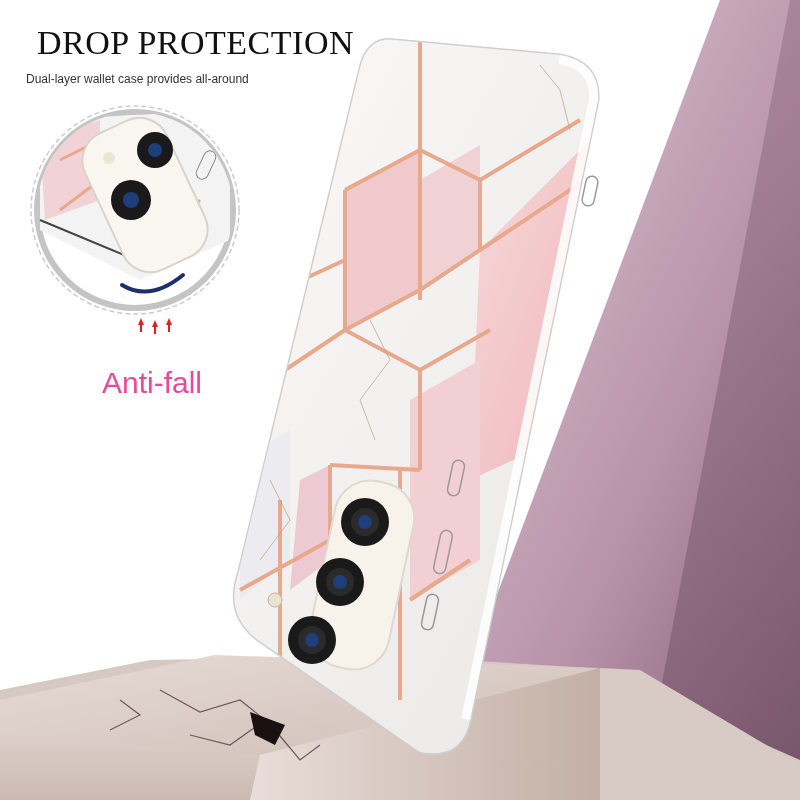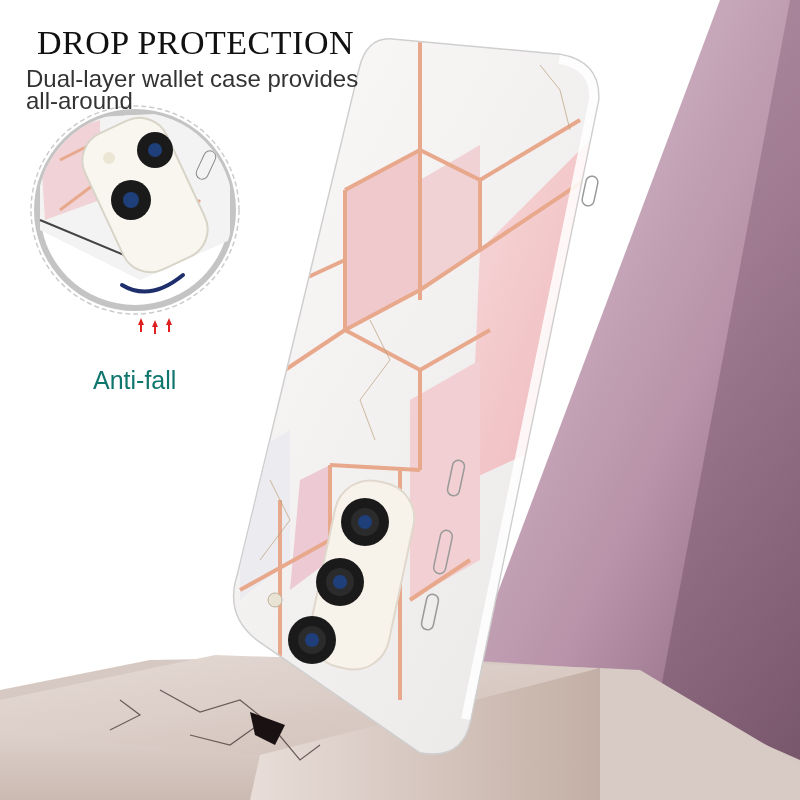--- a/index.html
+++ b/index.html
@@ -1,19 +1,19 @@
 <!DOCTYPE html>
 <html><head>
 <meta charset="utf-8">
 <style>
   html,body{margin:0;padding:0;}
   body{width:800px;height:800px;position:relative;overflow:hidden;background:#ffffff;font-family:"Liberation Sans",sans-serif;}
   .headline{position:absolute;left:37px;top:24px;font-family:"Liberation Serif","DejaVu Serif",serif;font-size:34px;letter-spacing:0.5px;color:#111;margin:0;font-weight:normal;}
-  .subtext{position:absolute;left:26px;top:68px;font-size:24px;line-height:22px;color:#333;width:360px;}
-  .caption{position:absolute;left:93px;top:366px;font-size:25px;color:#0f766e;}
+  .subtext{position:absolute;left:26px;top:68px;font-size:12px;line-height:22px;color:#333;width:360px;}
+  .caption{position:absolute;left:102px;top:366px;font-size:30px;color:#ec4899;}
   .scene{position:absolute;left:0;top:0;width:800px;height:800px;}
 </style>
 </head>
 <body>
 
 <svg class="scene" width="800" height="800" viewBox="0 0 800 800">
   <defs>
     <linearGradient id="wall" x1="0" y1="0" x2="1" y2="1">
       <stop offset="0" stop-color="#e4cfdb"></stop>
       <stop offset="0.6" stop-color="#b893a9"></stop>

